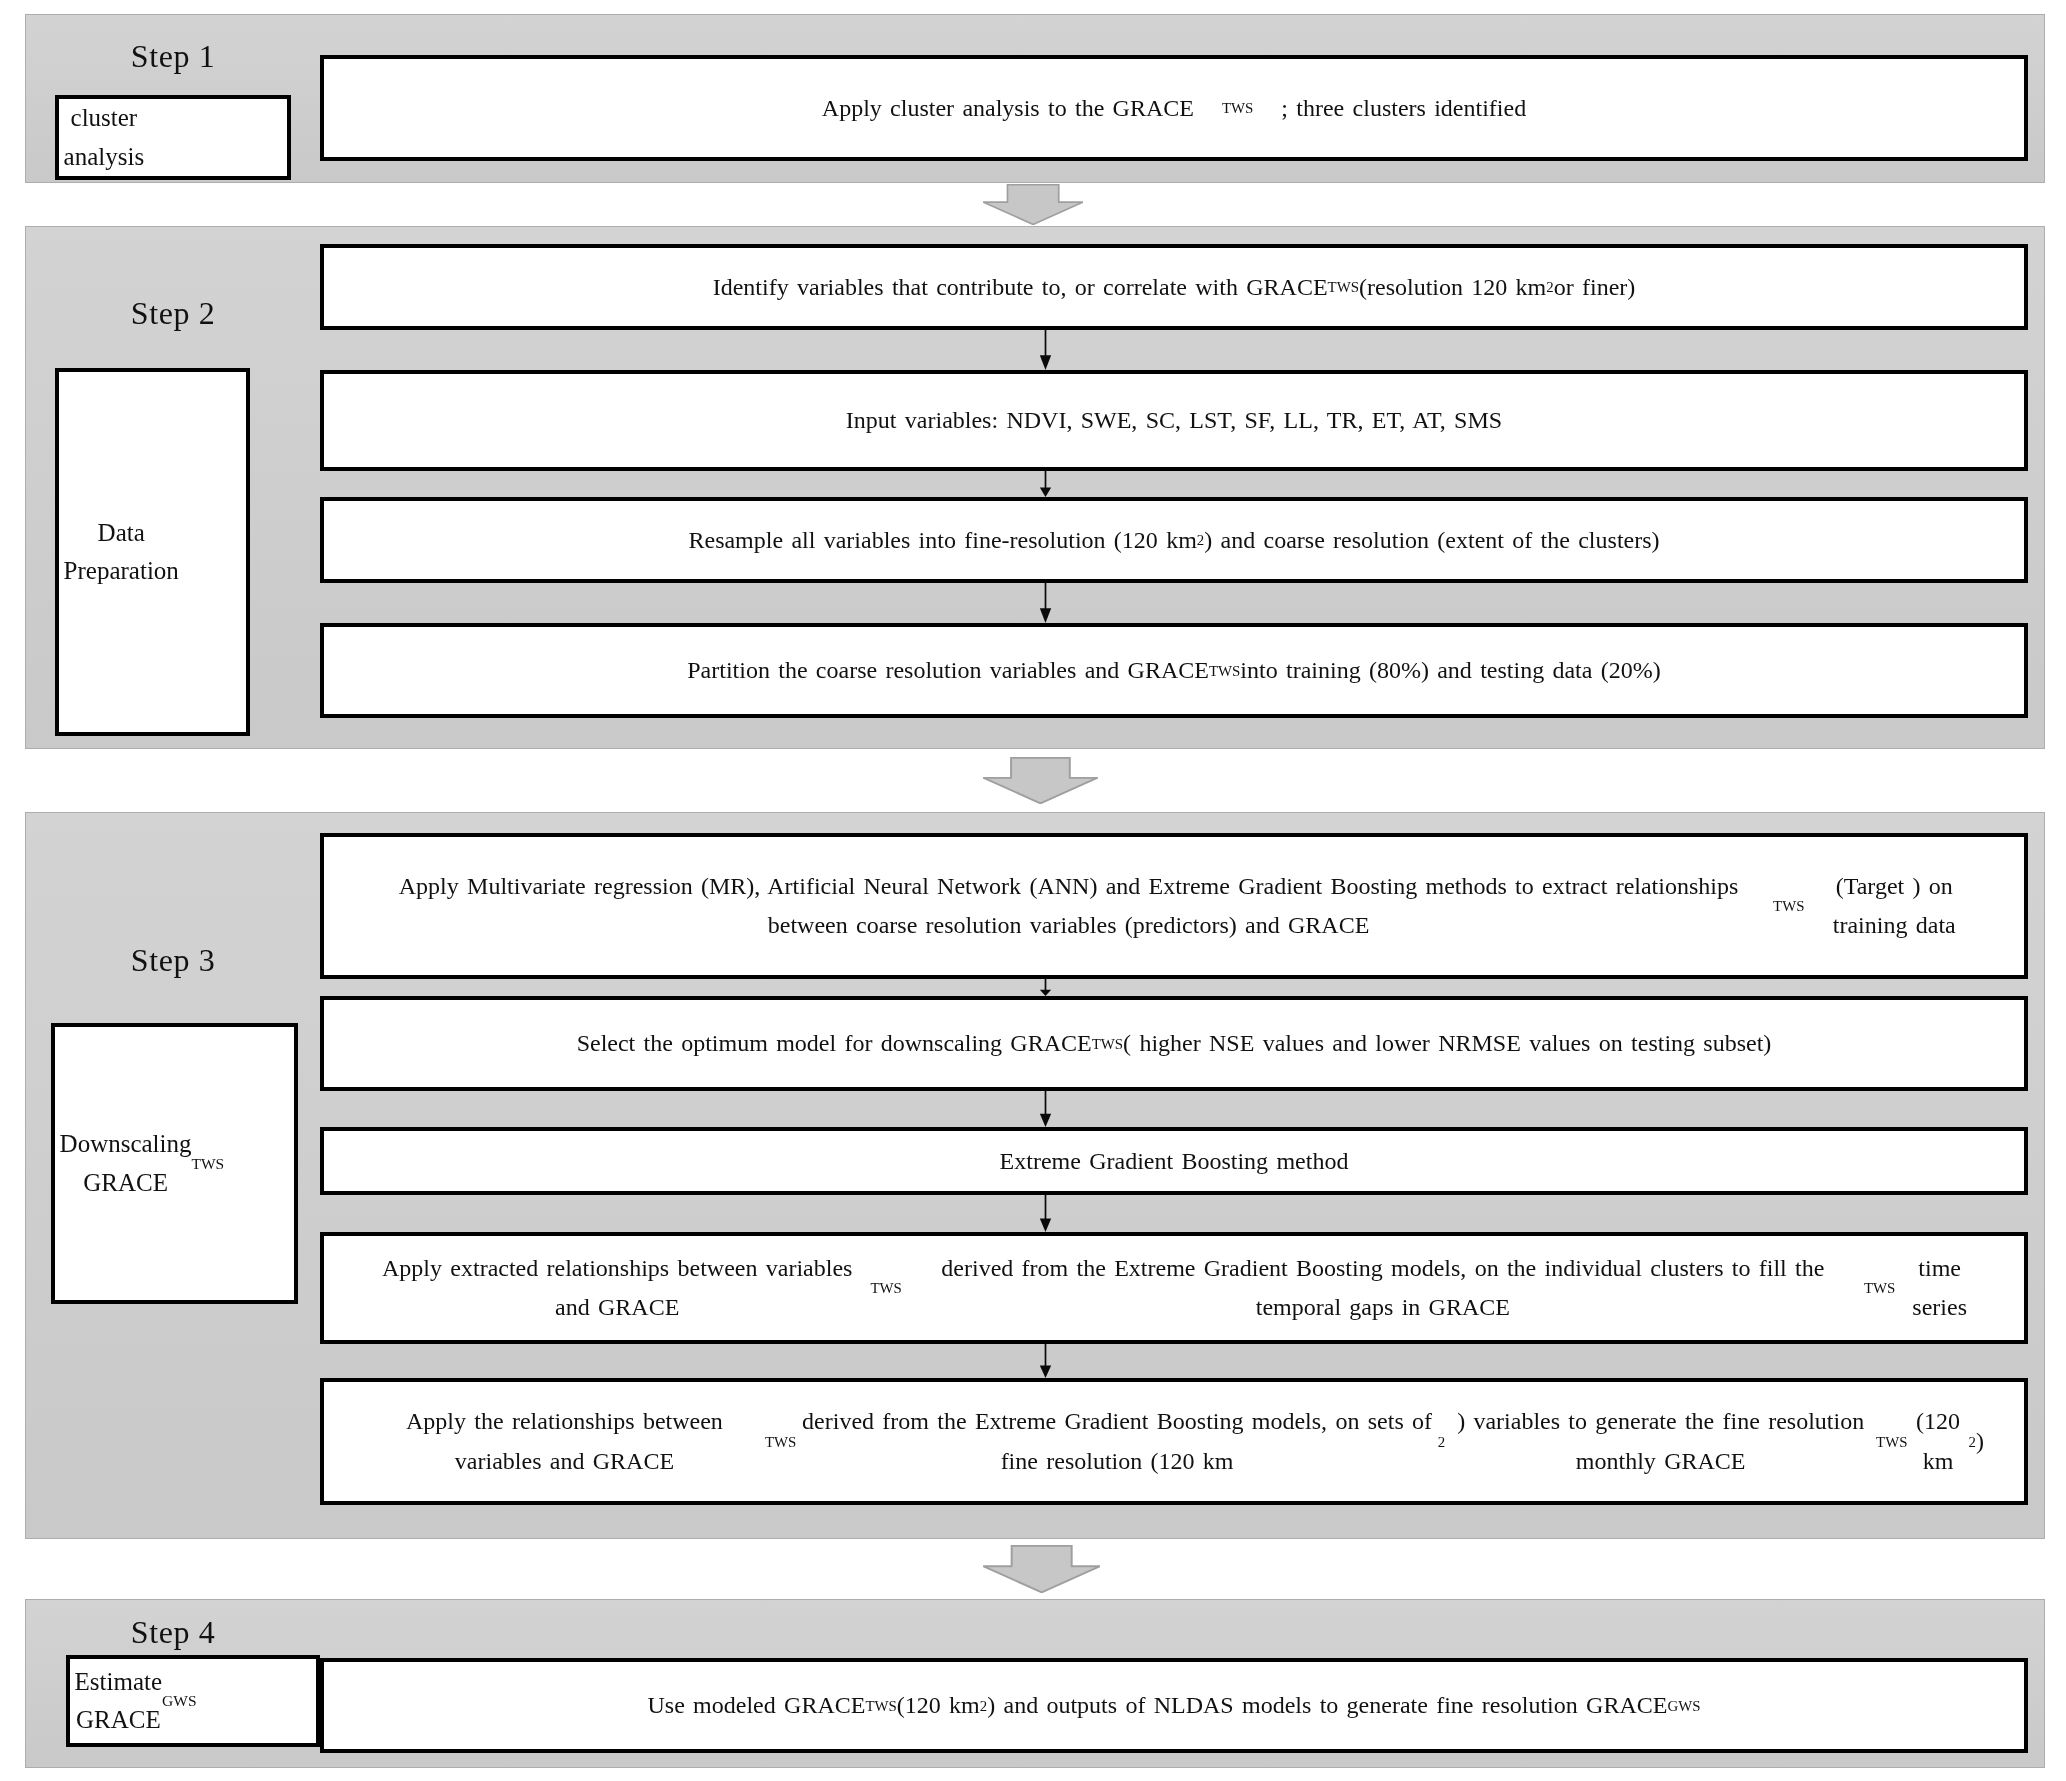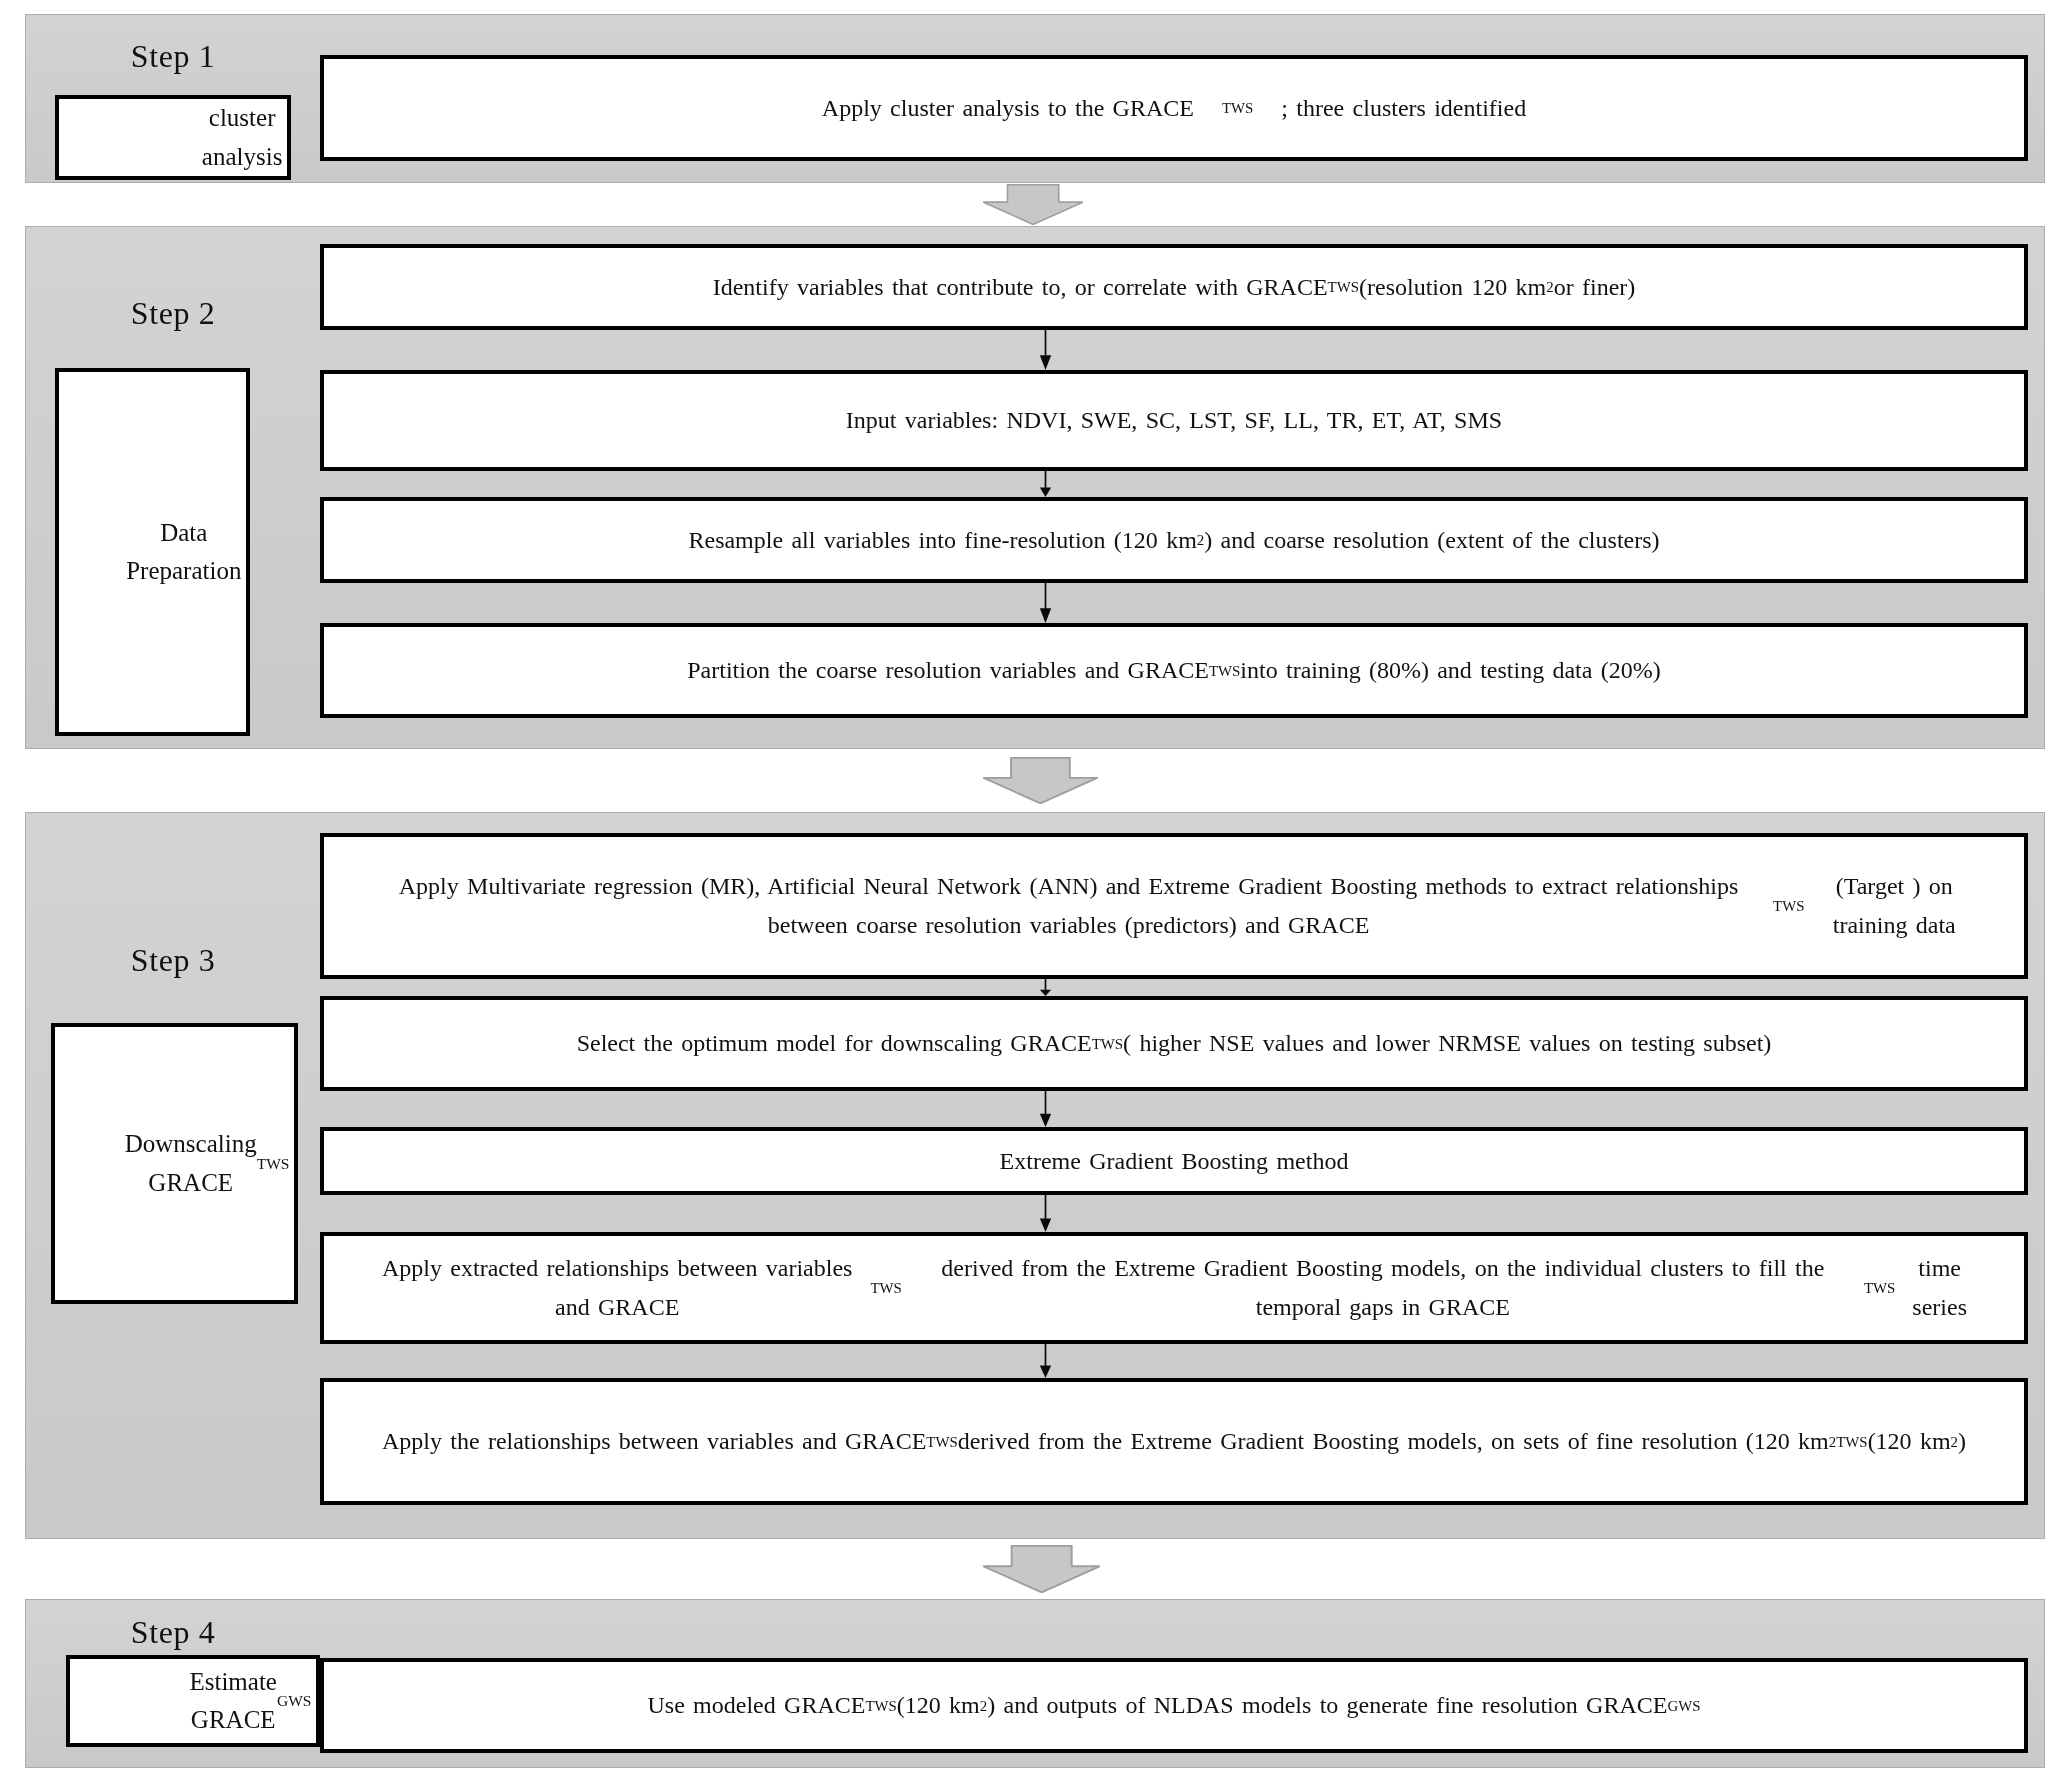--- a/index.html
+++ b/index.html
@@ -45,21 +45,21 @@
   }
   .panel-1 .step-label { top: 23px; }
   .panel-2 .step-label { top: 68px; }
   .panel-3 .step-label { top: 129px; }
   .panel-4 .step-label { top: 13.8px; }
 
   .side-box {
     position: absolute;
     background: var(--box-bg);
     border: 4px solid var(--box-border);
-    display: flex; align-items: center; justify-content: flex-end;
+    display: flex; align-items: center; justify-content: flex-start;
     text-align: center;
     font-size: 25px; line-height: 1.55;
     white-space: pre-line;
     padding: 2.3px 4.6px;
   }
   .panel-1 .side-box { top: 80px; left: 29px;  width: 236px; height: 85px; }
   .panel-2 .side-box { top: 141px; left: 29px;  width: 195px; height: 368px; }
   .panel-3 .side-box { top: 210px; left: 25px;  width: 247px; height: 281px; }
   .panel-4 .side-box { top: 55px;  left: 40px;  width: 254px; height: 92px; }
 
@@ -234,20 +234,21 @@
       <svg viewBox="0 0 30 60" preserveAspectRatio="none" aria-hidden="true">
         <line x1="15" y1="0" x2="15" y2="40" stroke="var(--flow-arrow)" stroke-width="3"></line>
         <polygon points="5,38 25,38 15,60" fill="var(--flow-arrow)"></polygon>
       </svg>
     </div>
     <div class="flow-box hb235">
         <span>Apply the relationships between variables and GRACE</span>
         <sub>TWS</sub>
         <span> derived from the Extreme Gradient Boosting models, on sets of fine resolution (120 km</span>
         <sup>2</sup>
+        <span>) variables to generate the fine resolution monthly GRACE</span>
         <sub>TWS</sub>
         <span> (120 km</span>
         <sup>2</sup>
         <span>)</span>
       </div>
   </div>
 </section>
 
 <div class="gap gap-3">
   <div class="block-arrow">

